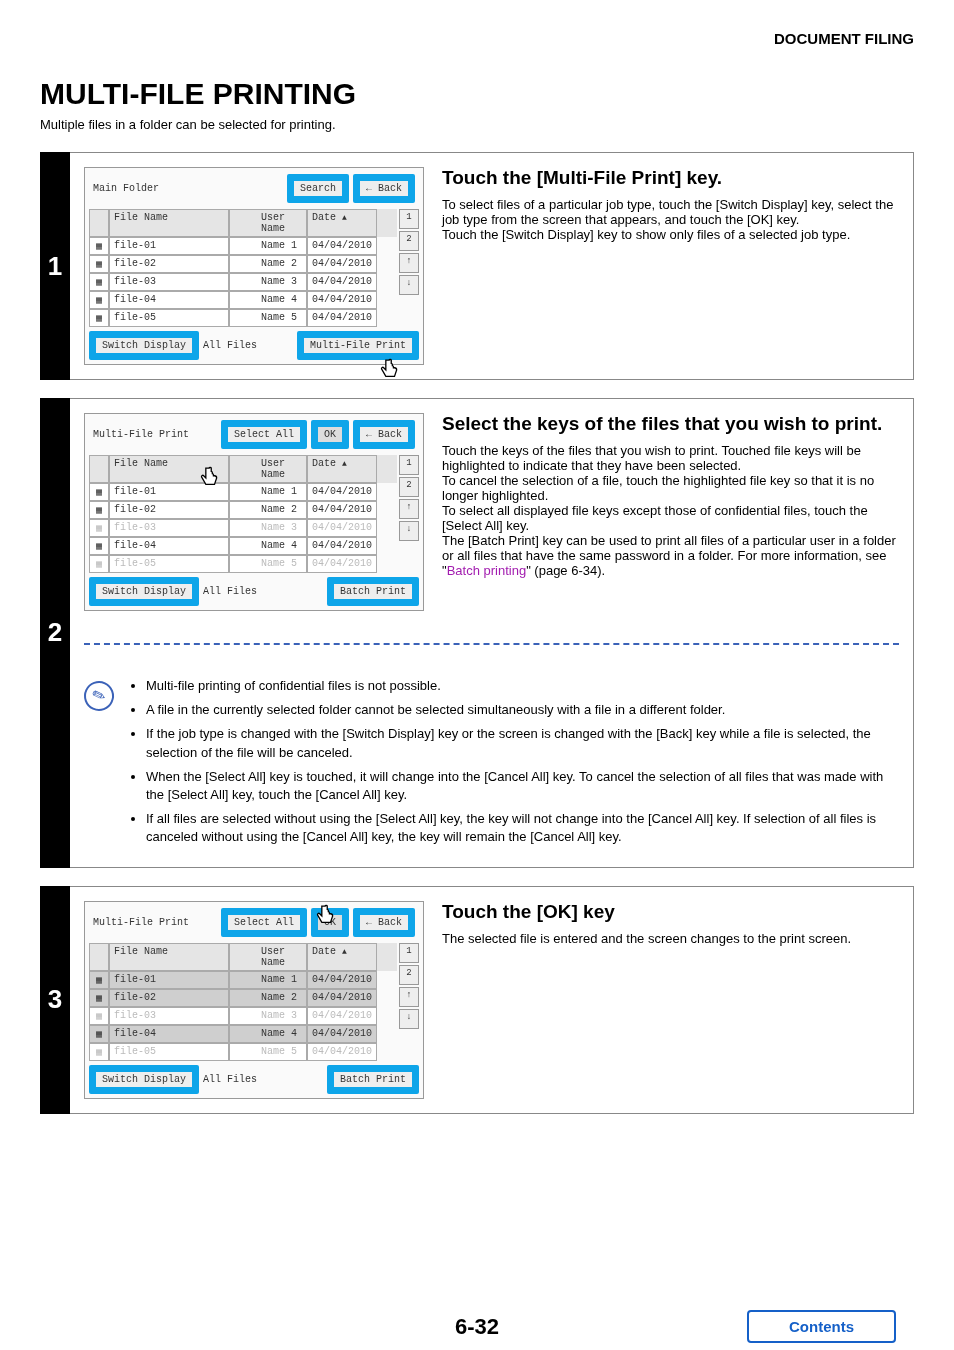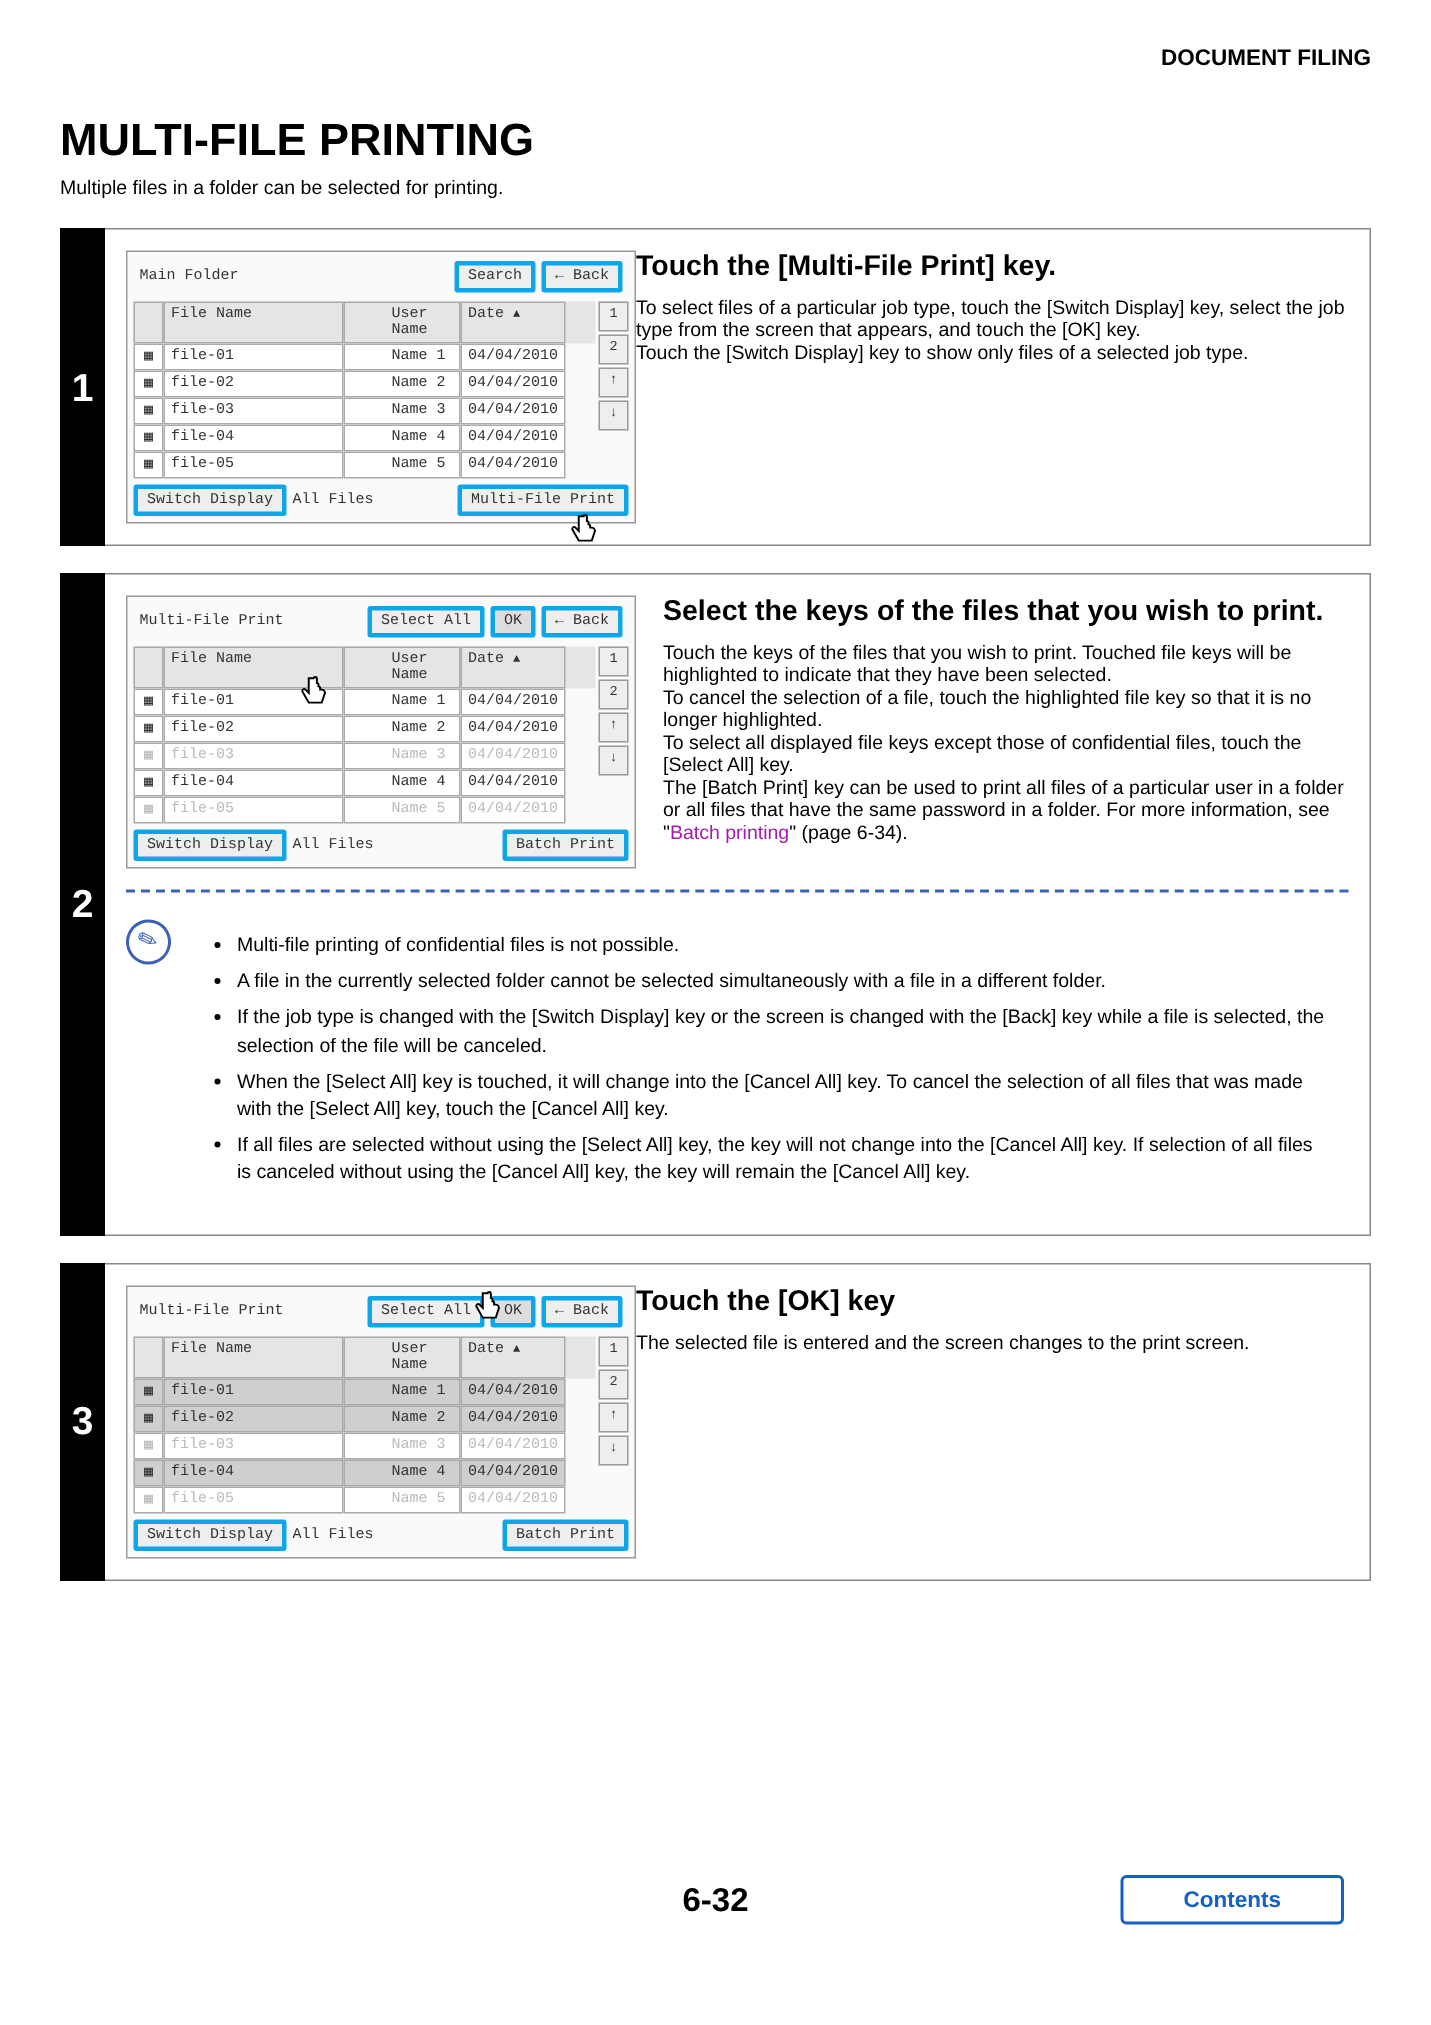--- a/index.html
+++ b/index.html
@@ -26,50 +26,51 @@
     justify-content: center;
     flex-shrink: 0;
   }
   .step-num { font-size: 26px; font-weight: bold;}
   .step-content {
     flex: 1;
     border: 1px solid #888;
     border-left: none;
     padding: 14px;
     display: flex;
+    gap: 18px;
   }
   .step2 .step-content { flex-direction: column;}
   .step-row { display: flex; gap:18px;}
   .panel-col { width: 340px; flex-shrink: 0;}
   .text-col { flex:1;}
   .text-col h3 { font-size: 19px; margin: 0 0 8px 0;}
   .link { color: #a21caf;}
   .notes-sep { border-top: 2px dashed #3b62b8; margin: 14px 0;}
   .notes { display: flex; gap: 14px; font-size: 13px; line-height:1.4;}
   .note-icon-col { width: 30px; flex-shrink:0; padding-top:4px;}
   .note-icon {
     width:26px;height:26px;border:2px solid #3b62b8;border-radius:50%;
     display:flex;align-items:center;justify-content:center;color:#3b62b8;font-size:16px;
     transform: rotate(-20deg);
   }
-  ul.note-list { margin:12px; padding-left: 18px;}
+  ul.note-list { margin:0; padding-left: 18px;}
   ul.note-list li { margin-bottom: 6px;}
 
   
   .panel {
     border: 1px solid #999;
     background: #fafafa;
     font-family: "Courier New", monospace;
     font-size: 10px;
     color:#333;
     padding: 4px;
     position: relative;
   }
   .panel-title-row { display:flex; justify-content:space-between; align-items:center; margin-bottom:4px; padding:2px 4px;}
-  .pbtn { border:3px solid #0ea5e9; background:#eee; padding:2px 6px; border-radius:2px;}
+  .pbtn { border:7px solid #0ea5e9; background:#eee; padding:2px 6px; border-radius:2px;}
   .pbtn.ok { background:#ddd;}
   .phead { display:flex; background:#e5e5e5;}
   .pcell { border:1px solid #aaa; padding:2px 4px; box-sizing:border-box;}
   .c-icon{width:20px;text-align:center;}
   .c-name{width:120px;}
   .c-user{width:78px;padding-left:31px;}
   .c-date{width:70px;text-align:left;}
   .prow { display:flex;}
   .prow .pcell{background:#fff;}
   .prow.disabled .pcell{color:#bbb;}

